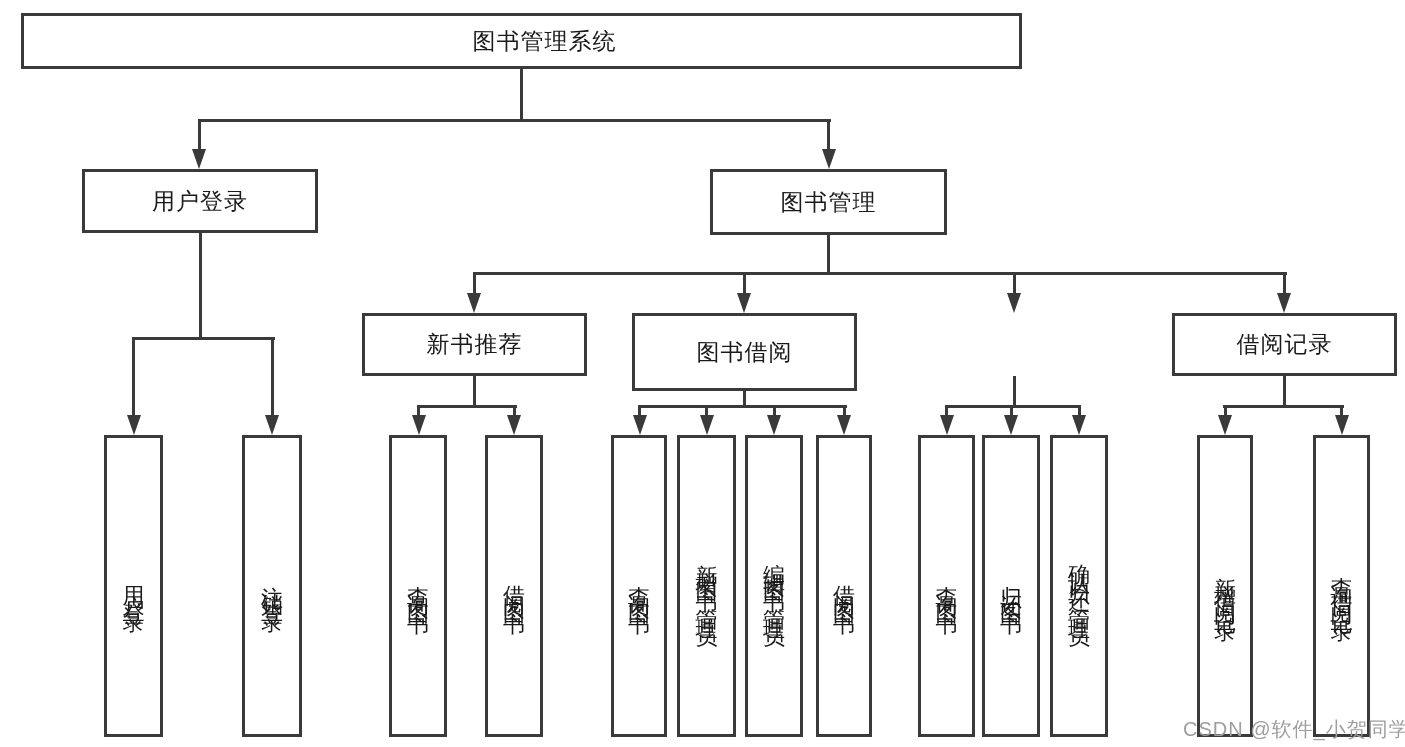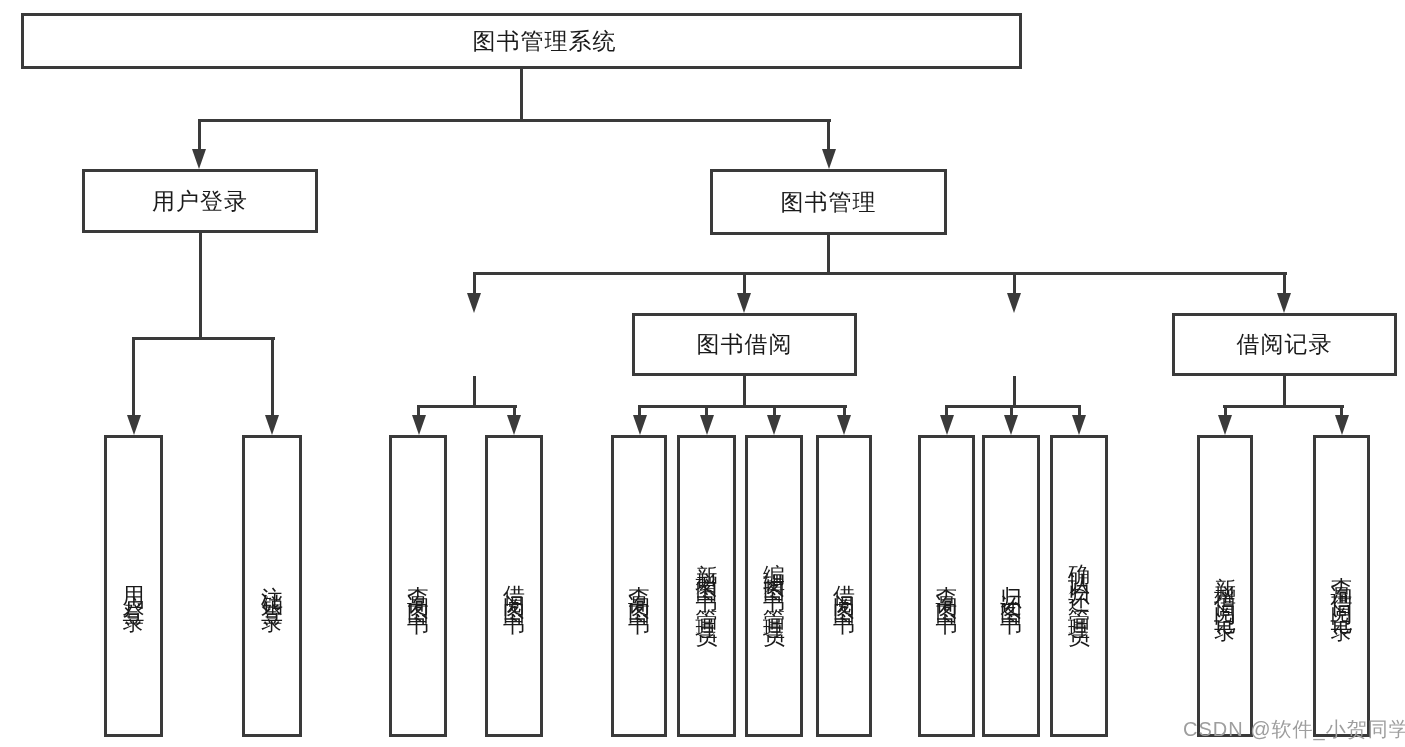--- a/index.html
+++ b/index.html
@@ -114,21 +114,22 @@
   <div class="v" style="left:1224px;top:405px;height:14px;"></div>
   <div class="arr" style="left:1218px;top:415px;"></div>
   <div class="v" style="left:1340px;top:405px;height:14px;"></div>
   <div class="arr" style="left:1335px;top:415px;"></div>
 
   <div class="node" style="left:21px;top:13px;width:1001px;height:56px;padding-left:46px;">图书管理系统</div>
 
   <div class="node" style="left:82px;top:169px;width:236px;height:64px;">用户登录</div>
   <div class="node" style="left:710px;top:169px;width:237px;height:66px;text-align:right;">图书管理</div>
 
-  <div class="node" style="left:632px;top:313px;width:225px;height:63px;">图书借阅</div>
+  <div class="node" style="left:362px;top:313px;width:225px;height:63px;">新书推荐</div>
+  <div class="node" style="left:632px;top:313px;width:225px;height:78px;">图书借阅</div>
   <div class="node" style="left:1172px;top:313px;width:225px;height:63px;">借阅记录</div>
 
   <div class="node vnode" style="left:104px;top:435px;width:59px;height:302px;">用户登录</div>
   <div class="node vnode" style="left:242px;top:435px;width:60px;height:302px;">注销登录</div>
 
   <div class="node vnode" style="left:389px;top:435px;width:58px;height:302px;">查询图书</div>
   <div class="node vnode" style="left:485px;top:435px;width:58px;height:302px;">借阅图书</div>
 
   <div class="node vnode" style="left:611px;top:435px;width:56px;height:302px;">查询图书</div>
   <div class="node vnode" style="left:677px;top:435px;width:59px;height:302px;">新增图书（管理员）</div>

